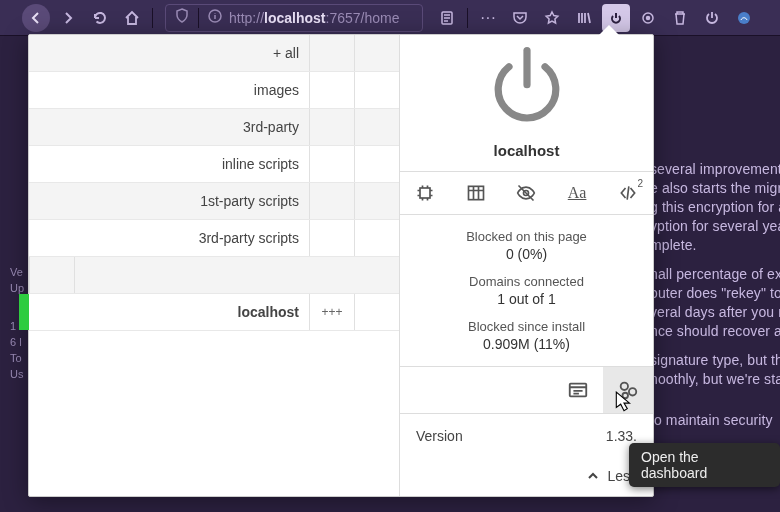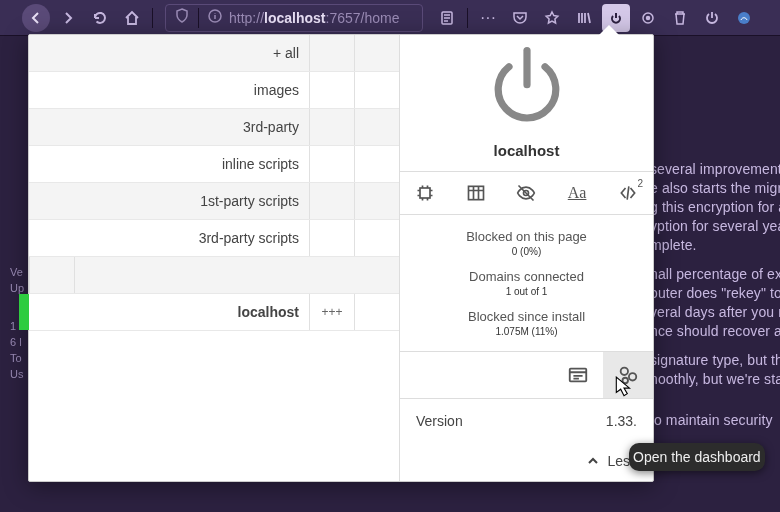--- a/index.html
+++ b/index.html
@@ -144,21 +144,21 @@
 }
 .tools .tool svg { width: 20px; height: 20px; }
 .tools .tool.aa { font-size: 16px; font-family: Georgia, serif; text-decoration: underline; }
 .tools .tool .sup { position: absolute; top: 6px; right: 10px; font-size: 10px; }
 .stats {
   padding: 14px 0;
   text-align: center;
   border-bottom: 1px solid #ddd;
 }
 .stats .lbl { font-size: 13px; color: #555; }
-.stats .val { font-size: 10px; margin: 2px 8px 12px; }
+.stats .val { font-size: 14px; margin: 2px 8px 12px; }
 .stats .val:last-child { margin-bottom: 0; }
 .actions {
   display: flex;
   justify-content: flex-end;
   gap: 0;
   border-bottom: 1px solid #ddd;
 }
 .actions .act {
   width: 50px;
   height: 46px;
@@ -195,23 +195,23 @@
 }
 .less-row svg { width: 12px; height: 12px; }
 
 
 .tooltip {
   position: absolute;
   left: 629px;
   top: 443px;
   background: #2c2c2c;
   color: #eee;
-  padding: 6px 4px;
-  font-size: 14px;
-  border-radius: 10px;
+  padding: 6px 12px;
+  font-size: 14px;
+  border-radius: 5px;
   z-index: 50;
   box-shadow: 0 2px 8px rgba(0,0,0,0.5);
 }
 </style>
 </head>
 <body>
 
 <div class="chrome">
   <div class="nav-btn back">
     <svg viewBox="0 0 16 16" fill="none" stroke="currentColor" stroke-width="2">
@@ -415,21 +415,21 @@
           </svg>
         <span class="sup">2</span>
       </div>
     </div>
     <div class="stats">
       <div class="lbl">Blocked on this page</div>
       <div class="val">0 (0%)</div>
       <div class="lbl">Domains connected</div>
       <div class="val">1 out of 1</div>
       <div class="lbl">Blocked since install</div>
-      <div class="val">1.075M (11%)</div>
+      <div class="val">0.909M (11%)</div>
     </div>
     <div class="actions">
       <div class="act">
         <svg viewBox="0 0 24 24" fill="none" stroke="currentColor" stroke-width="2">
             <rect x="3" y="5" width="18" height="14" rx="1"></rect>
             <path d="M3 9h18M7 13h10M7 16h6"></path>
           </svg>
       </div>
       <div class="act hover">
         <svg viewBox="0 0 24 24" fill="none" stroke="currentColor" stroke-width="2">

